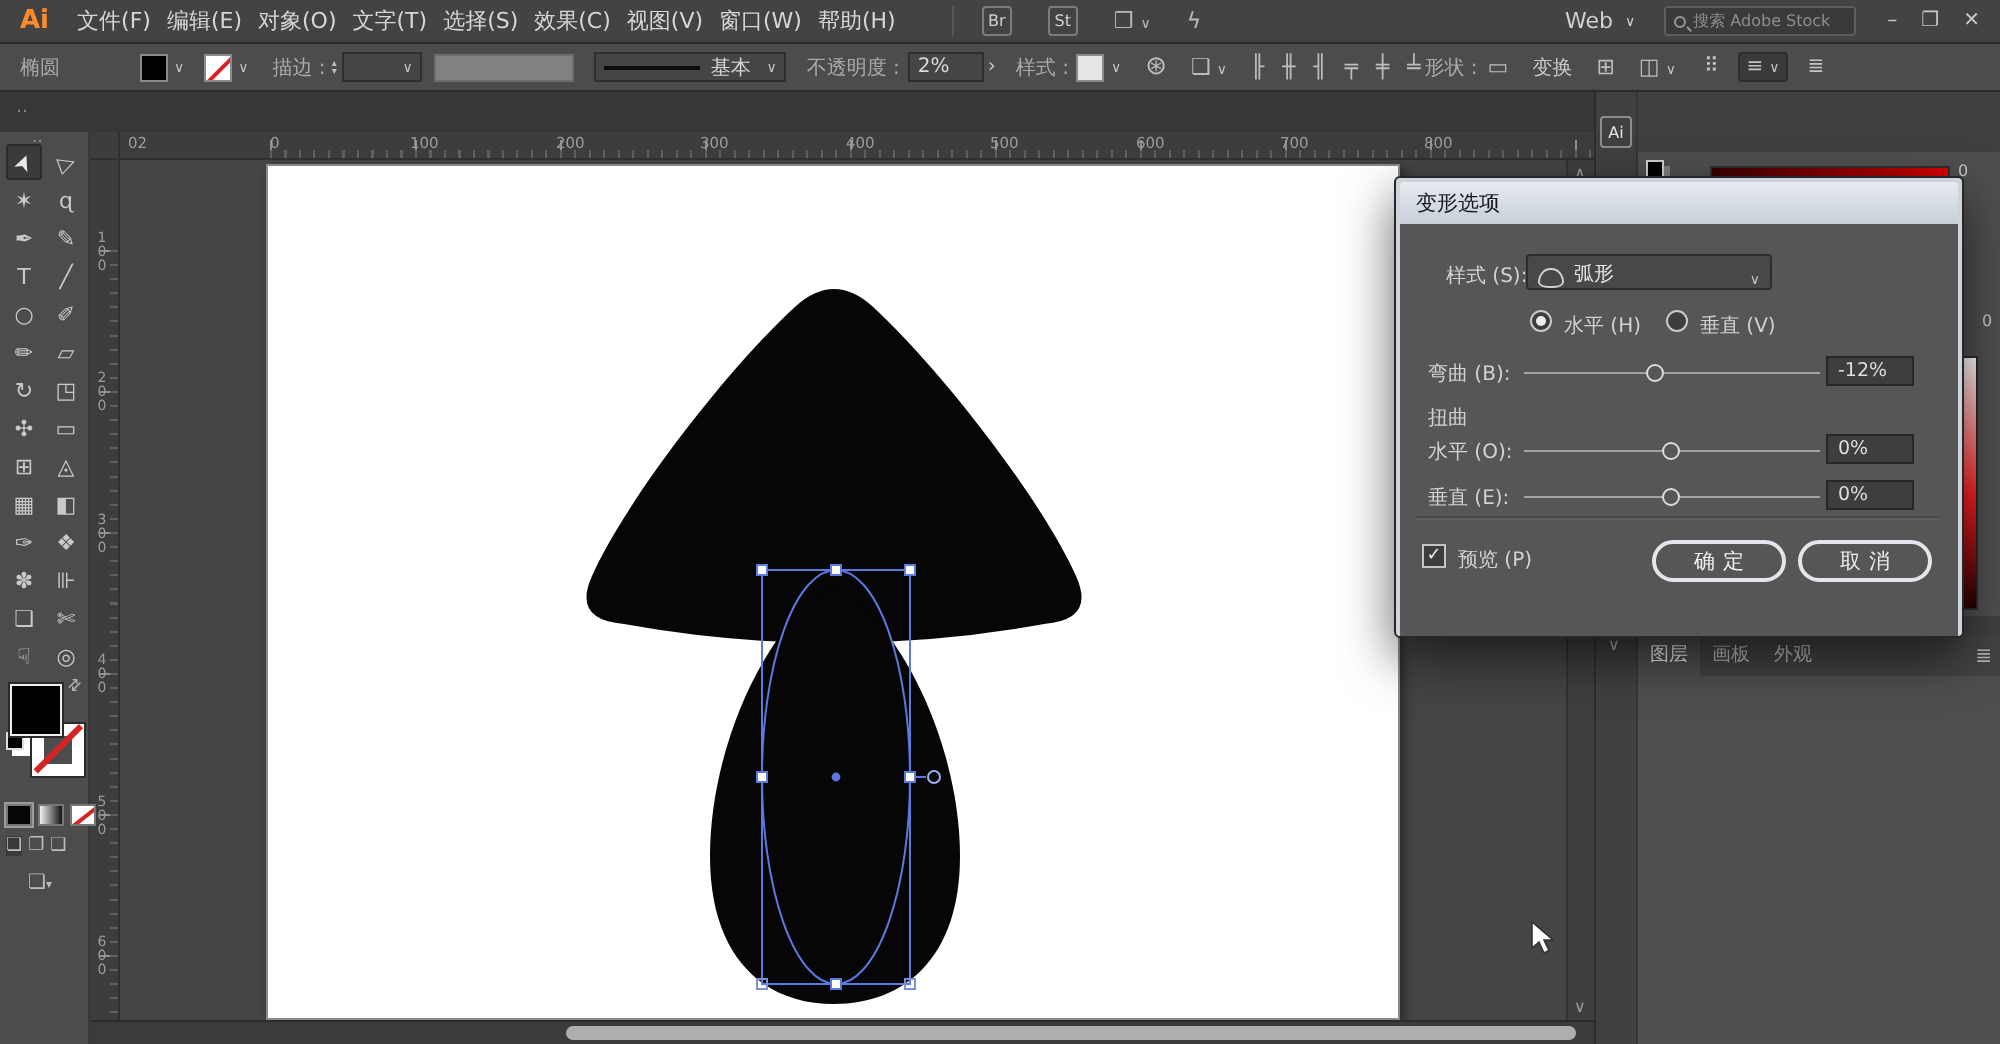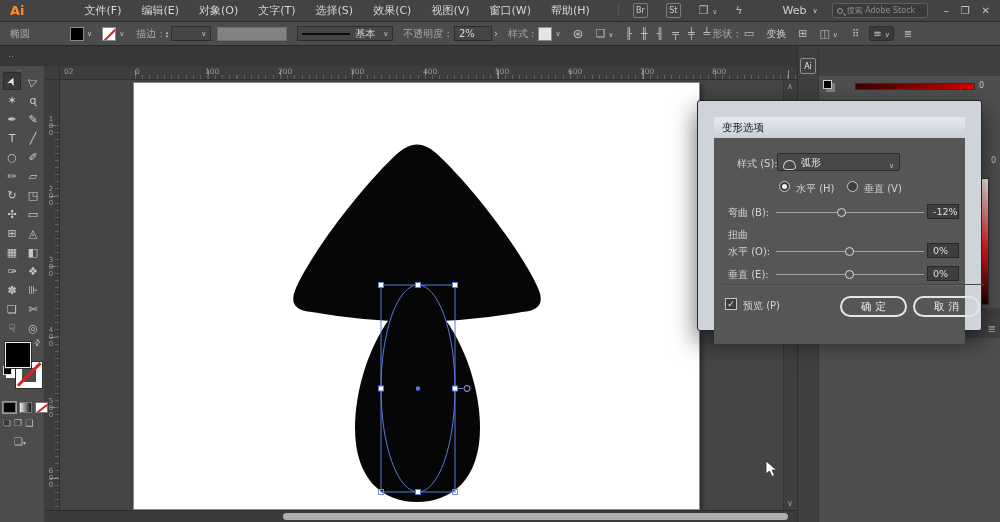--- a/index.html
+++ b/index.html
@@ -3,21 +3,21 @@
 <meta charset="utf-8">
 <style>
   * { margin:0; padding:0; box-sizing:border-box; }
   html,body { width:1000px; height:522px; overflow:hidden; background:#3c3c3c;
     font-family:"DejaVu Sans", sans-serif; -webkit-font-smoothing:antialiased; }
 
   
   #menu-bar { position:absolute; left:0; top:0; width:1000px; height:22px;
     background:#434343; border-bottom:1px solid #2a2a2a; display:flex; align-items:center; z-index:40;}
   #ai-logo { color:#ff8a2a; font-weight:bold; font-size:13px; margin:0 14px 0 10px; }
-  #menu-items { display:flex; gap:20px; list-style:none;margin-left:46px; }
+  #menu-items { display:flex; gap:8px; list-style:none; }
   #menu-items li { color:#d6d6d6; font-size:11px; cursor:default; }
   .mb-badge { width:15px; height:15px; border:1px solid #7d7d7d; border-radius:2px;
     color:#cfcfcf; font-size:8px; display:flex; align-items:center; justify-content:center; }
   #badges { display:flex; gap:18px; margin-left:28px; padding-left:14px; border-left:1px solid #565656; align-items:center;}
   .mb-ic { color:#b9b9b9; font-size:11px; }
   #workspace { margin-left:auto; color:#d0d0d0; font-size:11px; display:flex; gap:6px; align-items:center;}
   #search-box { width:96px; height:15px; background:#3a3a3a; border:1px solid #5e5e5e; border-radius:2px;
     margin-left:14px; display:flex; align-items:center; padding:0 4px; gap:4px;}
   #search-box .mag { width:6px; height:6px; border:1.2px solid #9a9a9a; border-radius:50%; position:relative;}
   #search-box .mag::after { content:""; position:absolute; left:5px; top:5px; width:3px; height:1.2px; background:#9a9a9a; transform:rotate(45deg);}
@@ -114,37 +114,37 @@
   #color-content { top:30px; height:232px; background:#4f4f4f; }
   #panel2-content { top:292px; height:184px; background:#4f4f4f; }
   #mini-fs { position:absolute; left:4px; top:4px; width:9px; height:9px; background:#000; border:1px solid #cfcfcf; box-shadow:3px 3px 0 #808080;}
   #red-bar { position:absolute; left:36px; top:7px; width:120px; height:7px;
     background:linear-gradient(to right,#3a0000,#b50000 80%,#df0000); border:1px solid #2e2e2e;}
   .zero-lab { position:absolute; font-size:8px; color:#c9c9c9; }
   #spectrum { position:absolute; left:160px; top:102px; width:10px; height:127px;
     background:linear-gradient(to bottom,#ffffff,#ff2020 55%,#2a0000); border:1px solid #2d2d2d;}
 
   
-  #dialog { position:absolute; left:697px; top:100px; width:285px; height:231px; z-index:50;
-    background:#cfd4da; border:1px solid #24282d; border-radius:3px; padding:16px;
+  #dialog { position:absolute; left:697px; top:88px; width:285px; height:231px; z-index:50;
+    background:#cfd4da; border:1px solid #24282d; border-radius:3px; padding:2px;
     box-shadow:0 10px 26px rgba(0,0,0,.6);}
   #dlg-title { height:21px; background:linear-gradient(#e6ebf0,#c8cfd7); color:#15181c; font-size:10.5px;
     display:flex; align-items:center; padding-left:8px; border-radius:2px 2px 0 0;}
   #dlg-body { position:relative; height:206px; background:#565656; }
   .dlbl { position:absolute; color:#d2d2d2; font-size:10px; }
   #style-dd { position:absolute; left:63px; top:15px; width:123px; height:18px; background:#484848;
     border:1px solid #2d2d2d; border-radius:2px; display:flex; align-items:flex-end; padding:0 5px; gap:5px;}
   #style-dd .txt { color:#e6e6e6; font-size:10px; }
   #style-dd .caret { margin-left:auto; }
   .arc-ic { width:13px; height:10px; border:1.4px solid #cfcfcf; border-radius:50% 50% 42% 42% / 75% 75% 30% 30%;}
   .radio { position:absolute; width:11px; height:11px; border-radius:50%; border:1px solid #c9c9c9; background:#3d3d3d;}
   .radio.sel::after { content:""; display:block; width:5px; height:5px; margin:2px; border-radius:50%; background:#ededed;}
   .track { position:absolute; height:1px; background:#a2a2a2; }
   .knob { position:absolute; width:9px; height:9px; border:1.6px solid #dcdcdc; border-radius:50%; background:#565656;}
-  .valbox { position:absolute; width:32px; height:15px; background:#3e3e3e; border:1px solid #272727;
+  .valbox { position:absolute; width:44px; height:15px; background:#3e3e3e; border:1px solid #272727;
     color:#dedede; font-size:9.5px; padding:1px 0 0 5px;}
   #dlg-divider { position:absolute; left:8px; top:146px; width:262px; height:1px; background:#484848; box-shadow:0 1px 0 rgba(255,255,255,.06);}
   #chk { position:absolute; left:11px; top:160px; width:12px; height:12px; background:#3d3d3d; border:1px solid #c5c5c5;
     color:#efefef; font-size:9px; line-height:11px; text-align:center;}
   .dlg-btn { position:absolute; top:158px; width:67px; height:21px; border:2px solid #e2e6ea; border-radius:11px;
     background:transparent; color:#ededed; font-size:10.5px; letter-spacing:4px; text-indent:4px;
     display:flex; align-items:center; justify-content:center; font-family:"DejaVu Sans",sans-serif;}
 </style>
 </head>
 <body>

